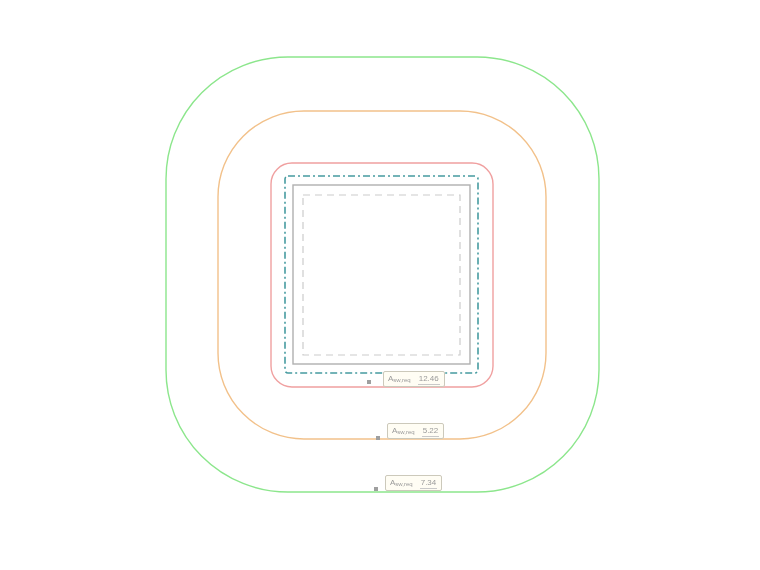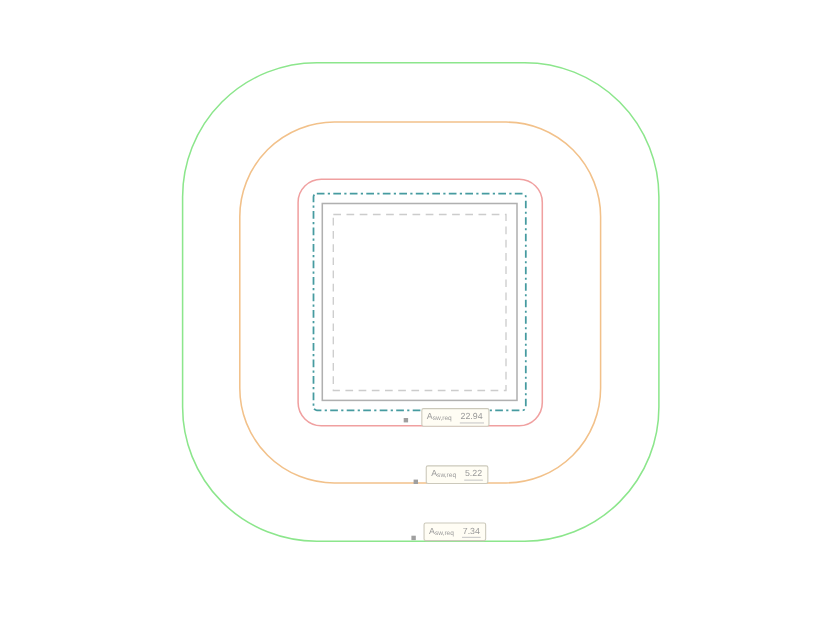--- a/index.html
+++ b/index.html
@@ -62,21 +62,21 @@
       <rect x="293" y="185" width="177" height="179" rx="0" ry="0" fill="none" stroke="#b0b0b0" stroke-width="1.4"></rect>
       <rect x="303" y="195" width="157" height="160" rx="0" ry="0" fill="none" stroke="#cccccc" stroke-width="1.2" stroke-dasharray="7 5"></rect>
     </svg>
 
   <span class="leader-marker" style="left: 367px; top: 380px;"></span>
   <span class="leader-marker" style="left: 376px; top: 436px;"></span>
   <span class="leader-marker" style="left: 374px; top: 487px;"></span>
 
   <div class="asw-label" style="left: 383px; top: 371px;">
     <span class="sym"><span>A</span><sub>sw,req</sub></span>
-    <span class="val">22.94</span>
+    <span class="val">12.46</span>
   </div>
   <div class="asw-label" style="left: 387px; top: 423px;">
     <span class="sym"><span>A</span><sub>sw,req</sub></span>
     <span class="val">5.22</span>
   </div>
   <div class="asw-label" style="left: 385px; top: 475px;">
     <span class="sym"><span>A</span><sub>sw,req</sub></span>
     <span class="val">7.34</span>
   </div>
 </div>

